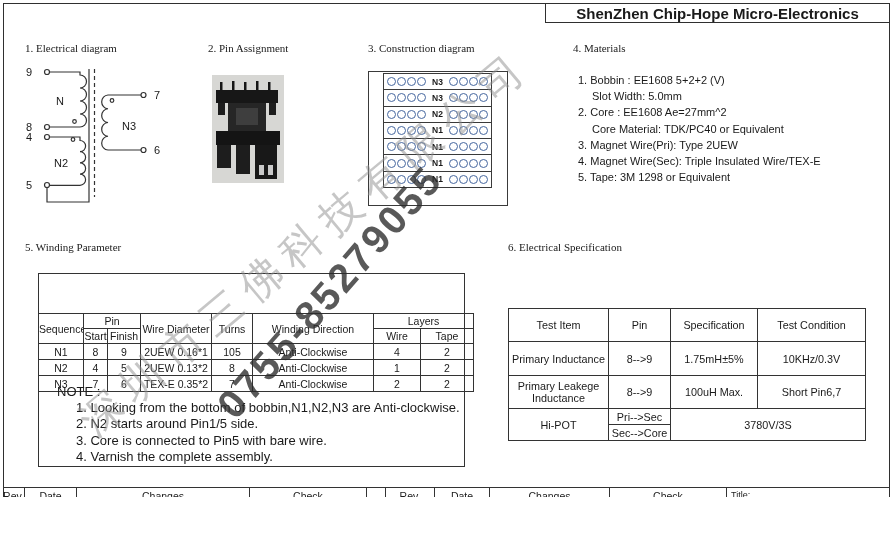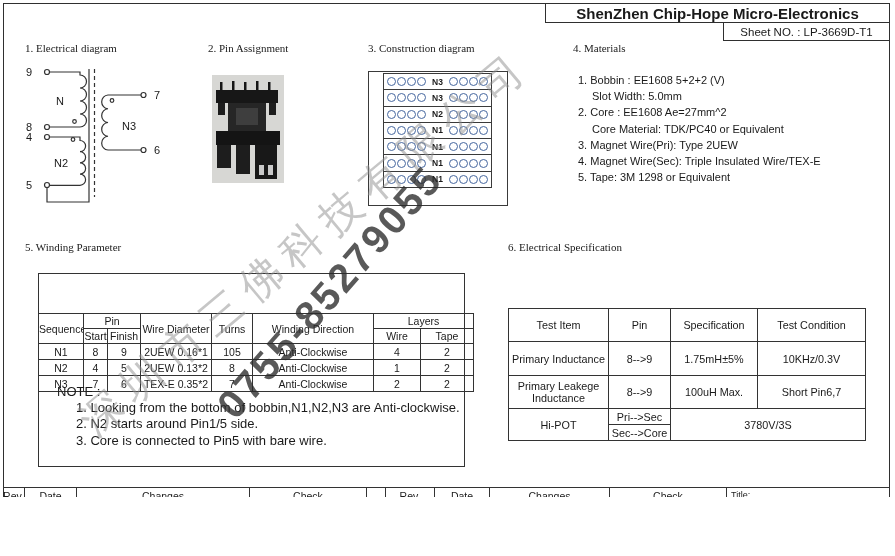--- a/index.html
+++ b/index.html
@@ -66,21 +66,20 @@
             font-size:40px;font-weight:bold;letter-spacing:3px;color:#2b2b2b;opacity:.78;}
 </style>
 </head>
 <body>
 
 <div class="page">
 
   <div class="abs outer-frame border-box"></div>
 
   <div class="abs company-box border-box">ShenZhen Chip-Hope Micro-Electronics</div>
-  <div class="abs sheet-box border-box">Sheet NO. : LP-3669D-T1</div>
 
   <div class="abs sec-head" style="left:25px;top:42px;">1. Electrical diagram</div>
   <div class="abs sec-head" style="left:208px;top:42px;">2. Pin Assignment</div>
   <div class="abs sec-head" style="left:368px;top:42px;">3. Construction diagram</div>
   <div class="abs sec-head" style="left:573px;top:42px;">4. Materials</div>
   <div class="abs sec-head" style="left:25px;top:241px;">5. Winding Parameter</div>
   <div class="abs sec-head" style="left:508px;top:241px;">6. Electrical Specification</div>
 
   <svg class="abs ediagram" style="left:18px;top:55px;" width="165" height="155" viewBox="0 0 165 155">
     <g stroke="#333" stroke-width="1.2" fill="none">
@@ -316,20 +315,21 @@
         <td>2</td>
       </tr>
     </tbody>
       </table>
     <div class="note">
       <div>NOTE :</div>
       <div class="items">
         <div>1. Looking from the bottom of bobbin,N1,N2,N3 are Anti-clockwise.</div>
         <div>2. N2 starts around Pin1/5 side.</div>
         <div>3. Core is connected to Pin5 with bare wire.</div>
+        <div>4. Varnish the complete assembly.</div>
       </div>
     </div>
   </div>
 
   <table class="stable">
     <colgroup>
       <col style="width:100px">
         <col style="width:62px">
         <col style="width:87px">
         <col style="width:108px">

